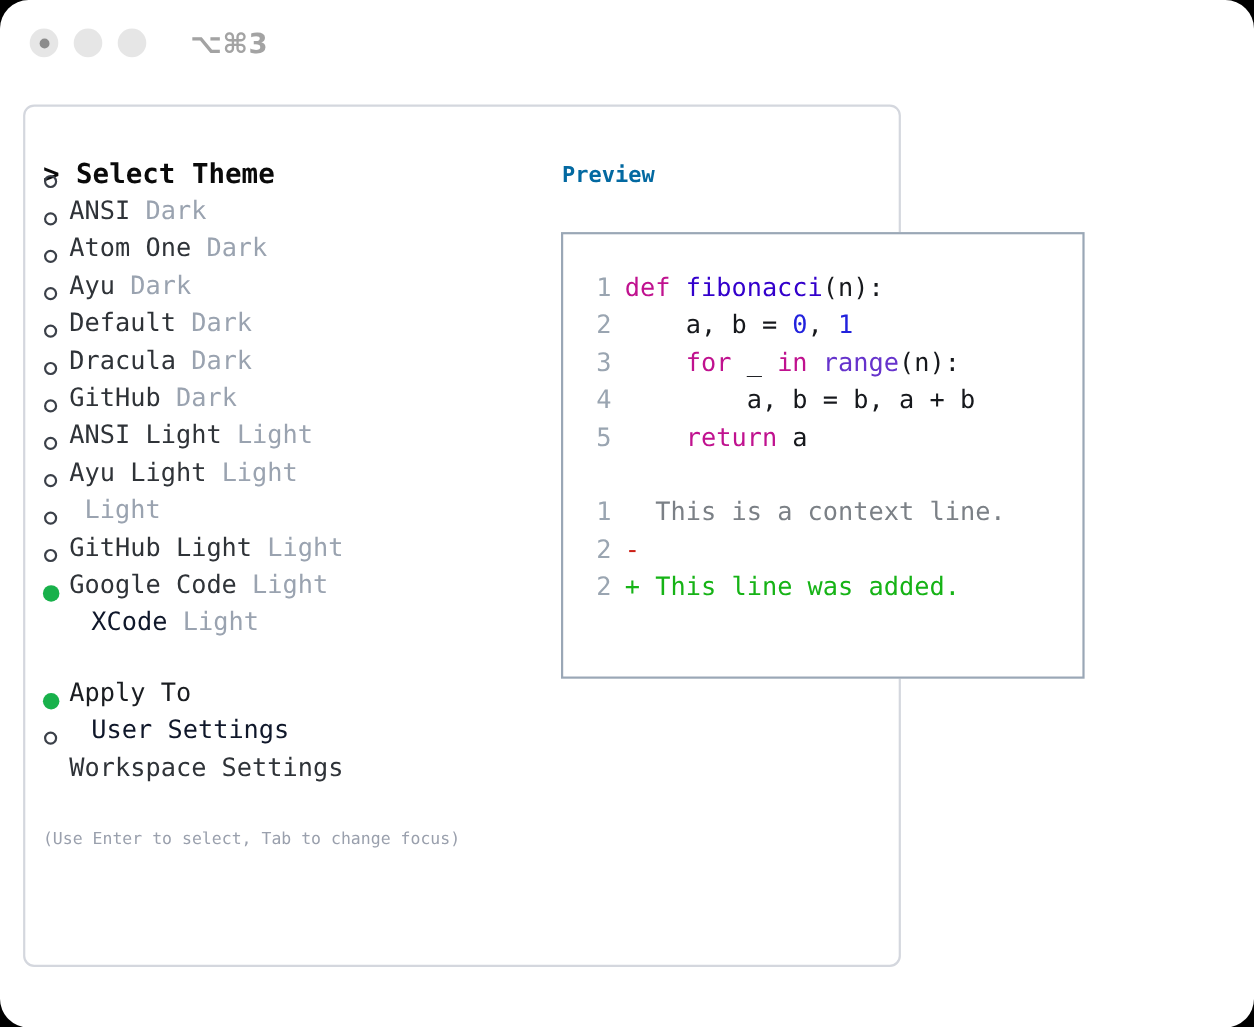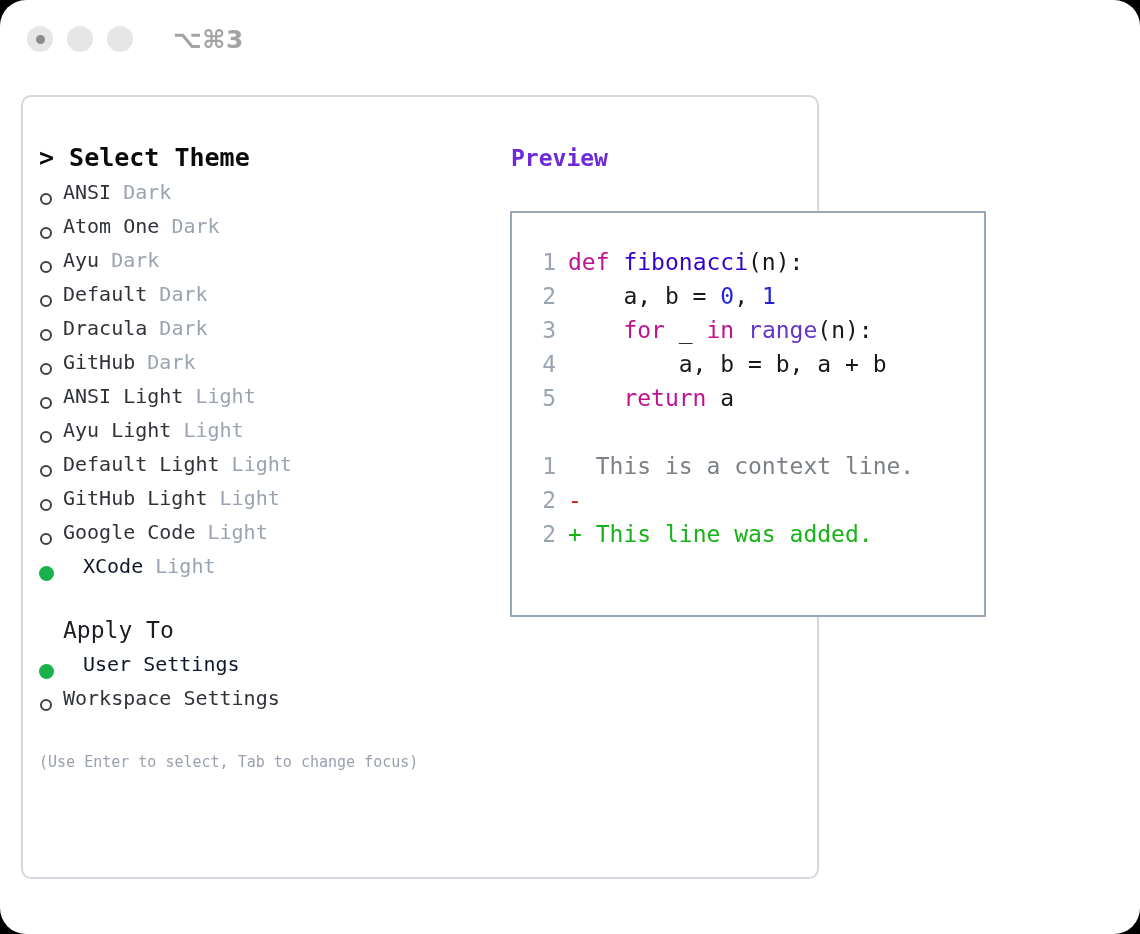--- a/index.html
+++ b/index.html
@@ -94,24 +94,24 @@
   
   .section-head {
     font-size: 25px;
     font-weight: bold;
     color: #0a0a0a;
     line-height: 34px;
     white-space: pre;
   }
   .row {
     display: flex;
-    align-items: flex-end;
+    align-items: flex-start;
     line-height: 34px;
     height: 34px;
-    font-size: 20px;
+    font-size: 23px;
     white-space: pre;
   }
   .bullet {
     width: 24px;
     flex: none;
     display: inline-block;
     position: relative;
   }
   .bullet .ring {
     position: absolute;
@@ -156,23 +156,23 @@
   .hint {
     color: #9aa0ad;
     font-size: 15px;
     line-height: 34px;
     width: 420px;
     white-space: pre-wrap;
   }
 
   
   .preview-head {
-    font-size: 23px;
+    font-size: 20px;
     font-weight: bold;
-    color: #6d28d9;
+    color: #0369a1;
     line-height: 34px;
     padding-left: 10px;
     white-space: pre;
   }
   .preview-box {
     margin-top: 36px;
     margin-left: 9px;
     width: 476px;
     height: 406px;
     border: 2px solid #9aa7b6;
@@ -228,21 +228,21 @@
         <div class="section-head">&gt; Select Theme</div>
         <div id="theme-rows">
             <div class="row"><span class="bullet"><span class="ring"></span></span><span class="label">ANSI</span><span> </span><span class="tag">Dark</span></div>
             <div class="row"><span class="bullet"><span class="ring"></span></span><span class="label">Atom One</span><span> </span><span class="tag">Dark</span></div>
             <div class="row"><span class="bullet"><span class="ring"></span></span><span class="label">Ayu</span><span> </span><span class="tag">Dark</span></div>
             <div class="row"><span class="bullet"><span class="ring"></span></span><span class="label">Default</span><span> </span><span class="tag">Dark</span></div>
             <div class="row"><span class="bullet"><span class="ring"></span></span><span class="label">Dracula</span><span> </span><span class="tag">Dark</span></div>
             <div class="row"><span class="bullet"><span class="ring"></span></span><span class="label">GitHub</span><span> </span><span class="tag">Dark</span></div>
             <div class="row"><span class="bullet"><span class="ring"></span></span><span class="label">ANSI Light</span><span> </span><span class="tag">Light</span></div>
             <div class="row"><span class="bullet"><span class="ring"></span></span><span class="label">Ayu Light</span><span> </span><span class="tag">Light</span></div>
-            <div class="row"><span class="bullet"><span class="ring"></span></span><span class="label">Default Light</span><span> </span><span class="tag">Light</span></div>
+            <div class="row"><span class="bullet"><span class="ring"></span></span><span> </span><span class="tag">Light</span></div>
             <div class="row"><span class="bullet"><span class="ring"></span></span><span class="label">GitHub Light</span><span> </span><span class="tag">Light</span></div>
             <div class="row"><span class="bullet"><span class="ring"></span></span><span class="label">Google Code</span><span> </span><span class="tag">Light</span></div>
             <div class="row"><span class="bullet"><span class="filled"></span></span><span class="label sel">XCode</span><span> </span><span class="tag">Light</span></div>
           </div>
 
         <div class="spacer-md"></div>
 
         <div class="apply-head">Apply To</div>
         <div id="apply-rows">
             <div class="row"><span class="bullet"><span class="filled"></span></span><span class="label sel">User Settings</span></div>

